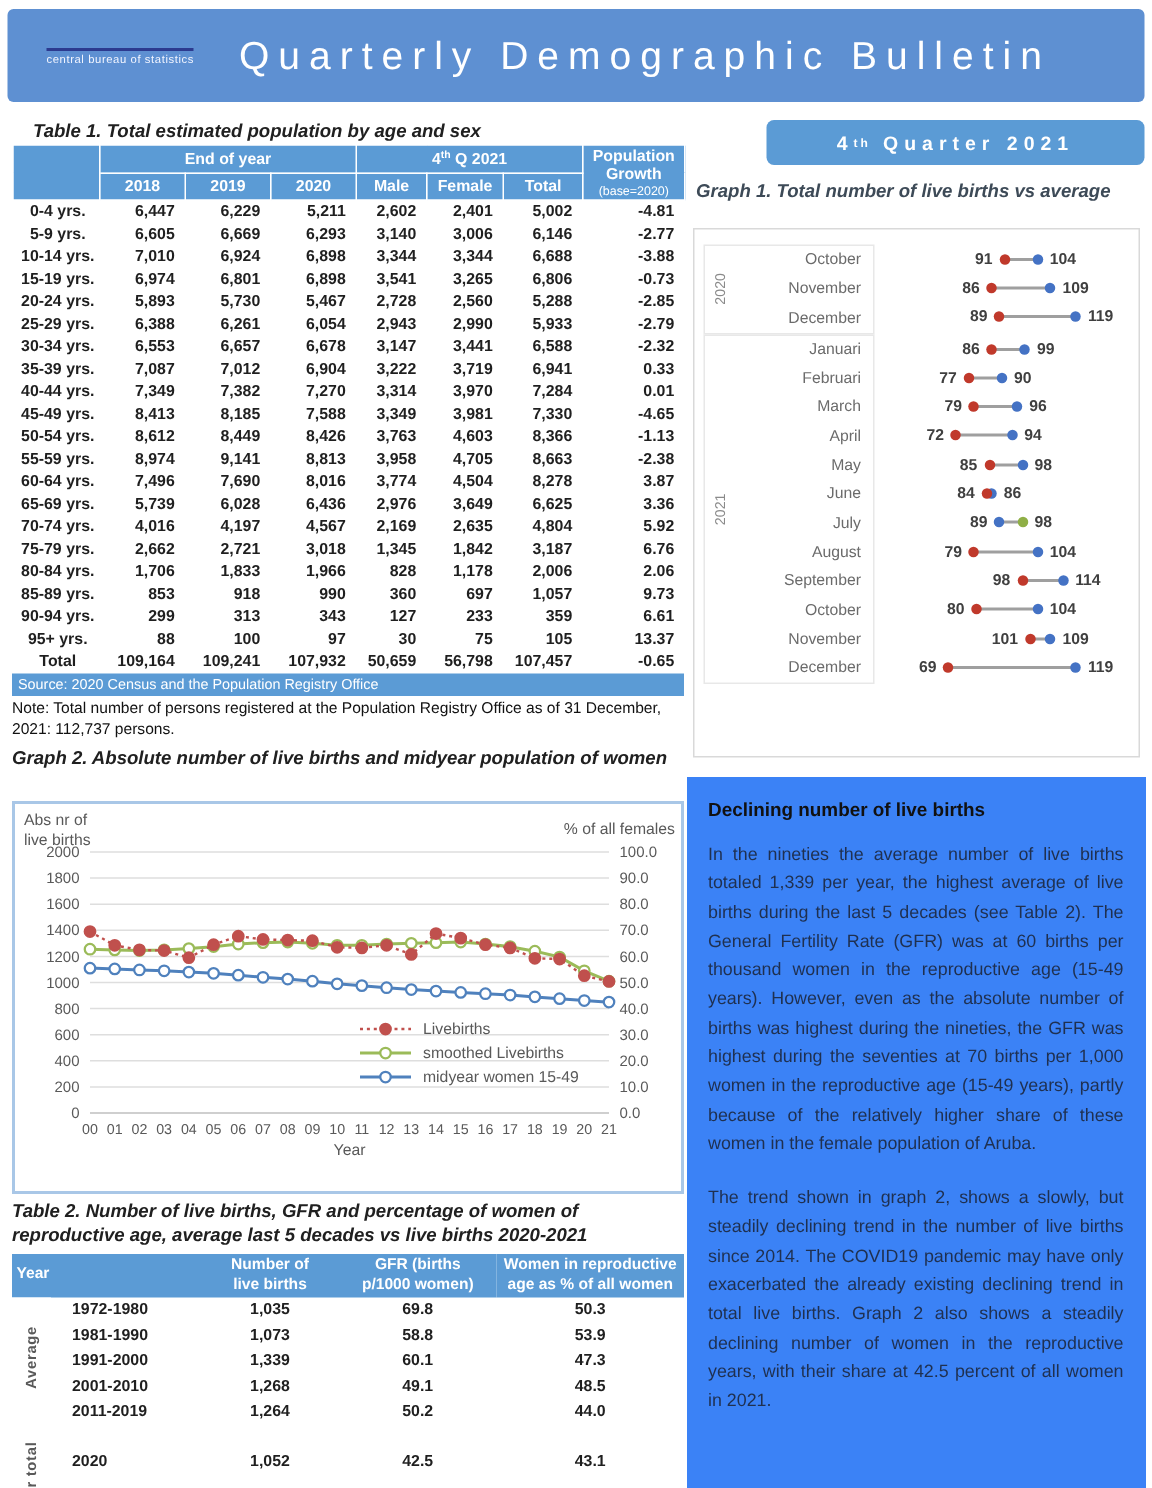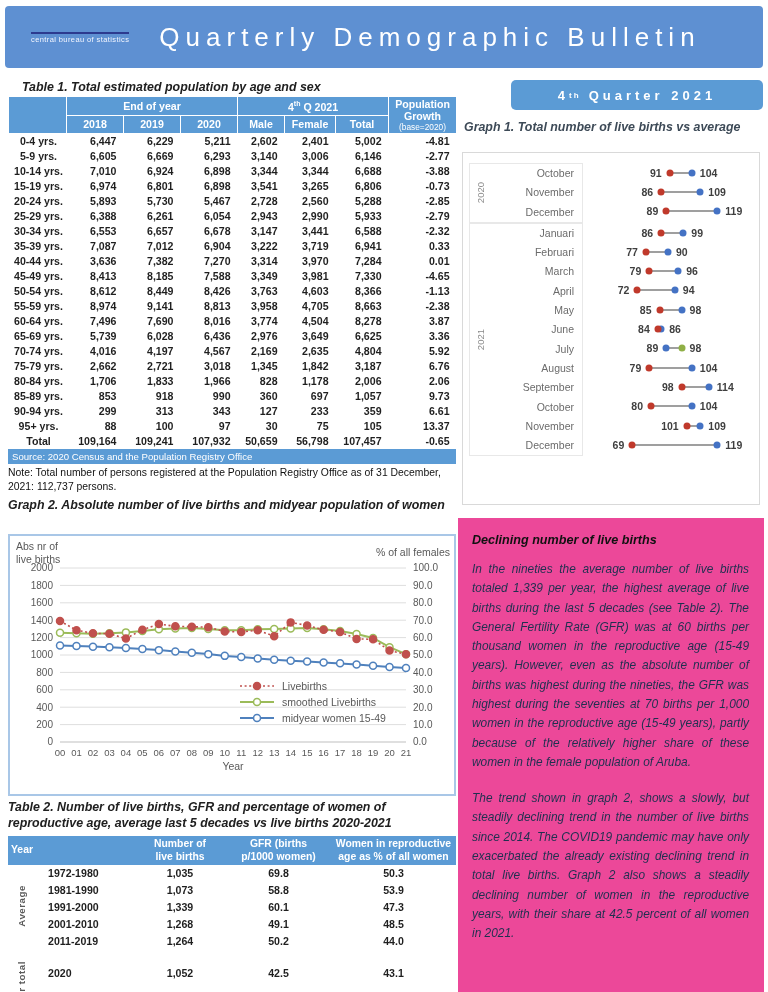--- a/index.html
+++ b/index.html
@@ -85,21 +85,21 @@
   .db-val.l { transform:translate(-100%,-50%); }
   .db-val.r { transform:translateY(-50%); }
   #g1-legend { margin-top:9px; border:1px solid #e0e0e0; display:flex; padding:5px 6px 4px; }
   .leg-item { flex:1; text-align:center; }
   .leg-dot { width:7px; height:7px; border-radius:50%; margin:0 auto 2px; }
   .leg-lbl { font-size:10.5px; color:#595959; }
   .leg-lbl.emph { font-style:italic; font-weight:bold; color:#1f3050; }
 
   
   #sidebar { position:absolute; left:458px; top:518px; width:306px; height:474px;
-    background:#ec4899; padding:15px 15px 10px 14px;font-style:italic; }
+    background:#3b82f6; padding:15px 15px 10px 14px; }
   #sidebar h3 { margin:0 0 13px; font-size:12.6px; color:#111; }
   #sidebar p { margin:0 0 17px; font-size:11.9px; line-height:1.62; text-align:justify; color:#1f3050; }
 </style>
 </head>
 <body>
 
 <div class="band">
   <div class="logo">
     <div class="tagline">central bureau of statistics</div>
   </div>
@@ -216,21 +216,21 @@
           <td>7,087</td>
           <td>7,012</td>
           <td>6,904</td>
           <td>3,222</td>
           <td>3,719</td>
           <td>6,941</td>
           <td>0.33</td>
         </tr>
         <tr>
           <td class="lbl">40-44 yrs.</td>
-          <td>3,636</td>
+          <td>7,349</td>
           <td>7,382</td>
           <td>7,270</td>
           <td>3,314</td>
           <td>3,970</td>
           <td>7,284</td>
           <td>0.01</td>
         </tr>
         <tr>
           <td class="lbl">45-49 yrs.</td>
           <td>8,413</td>

